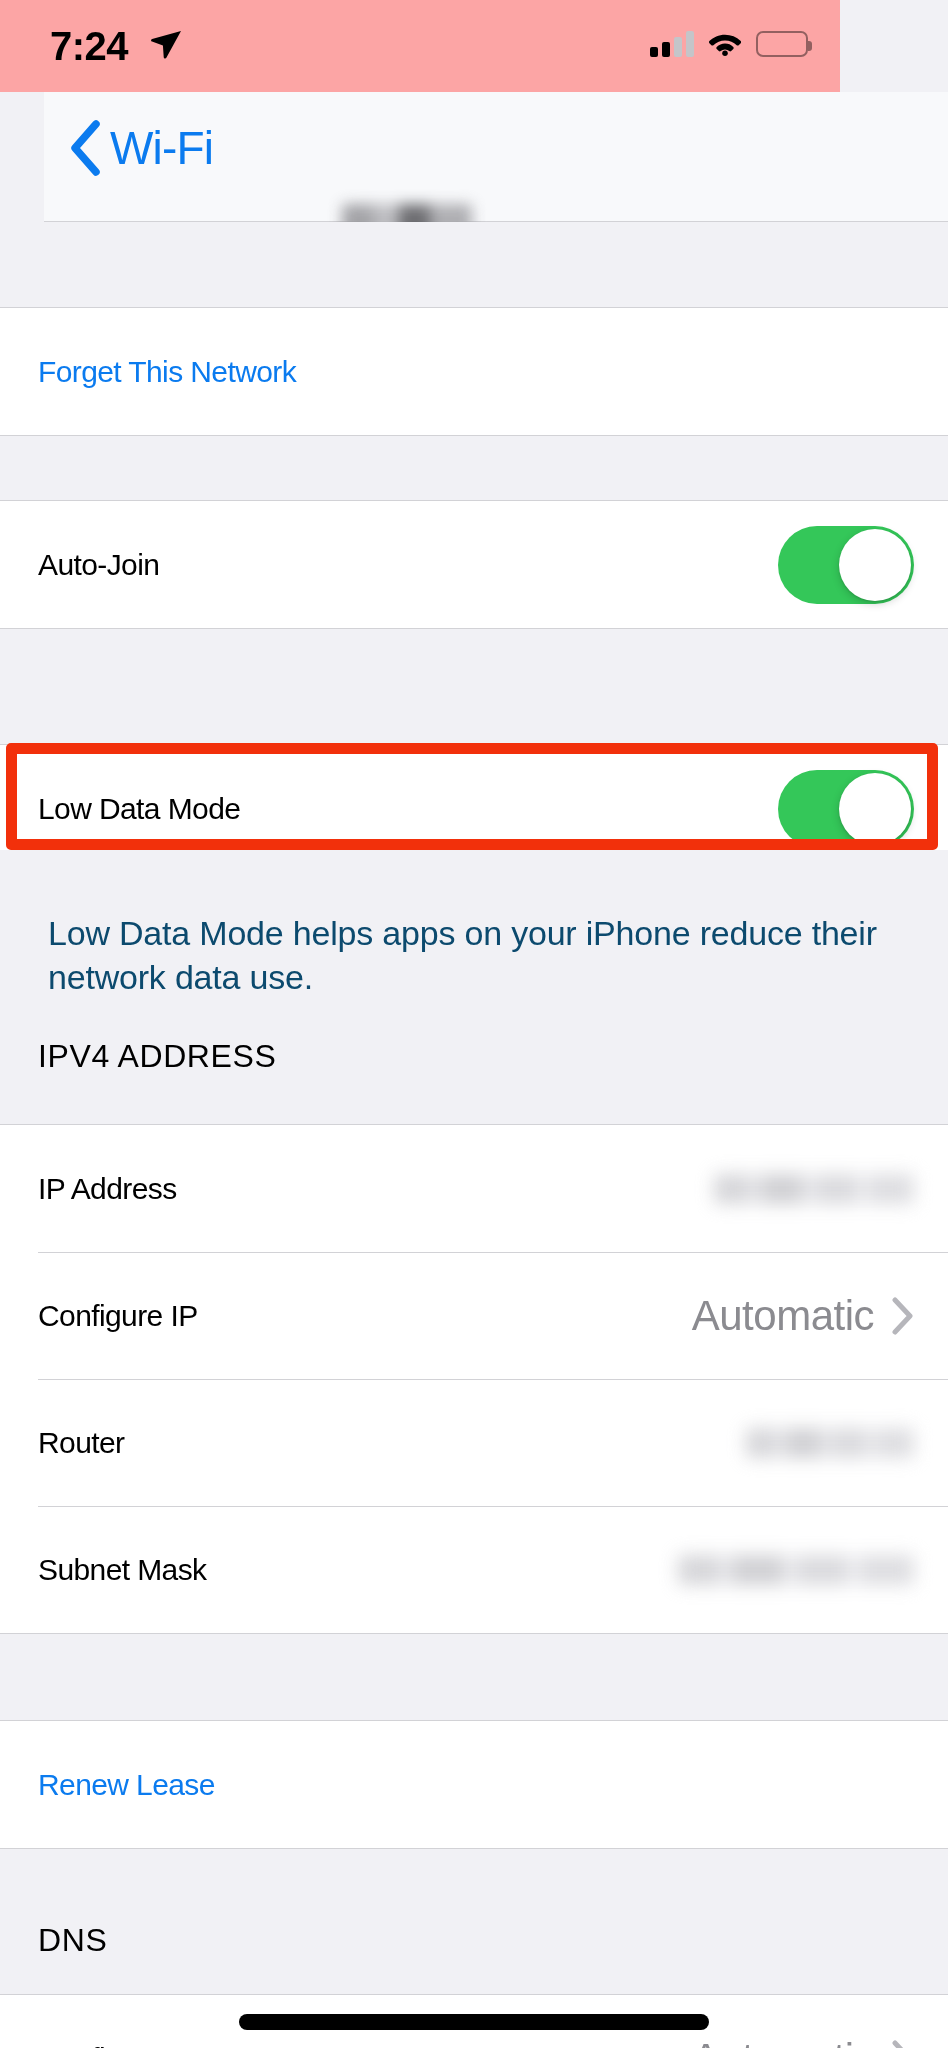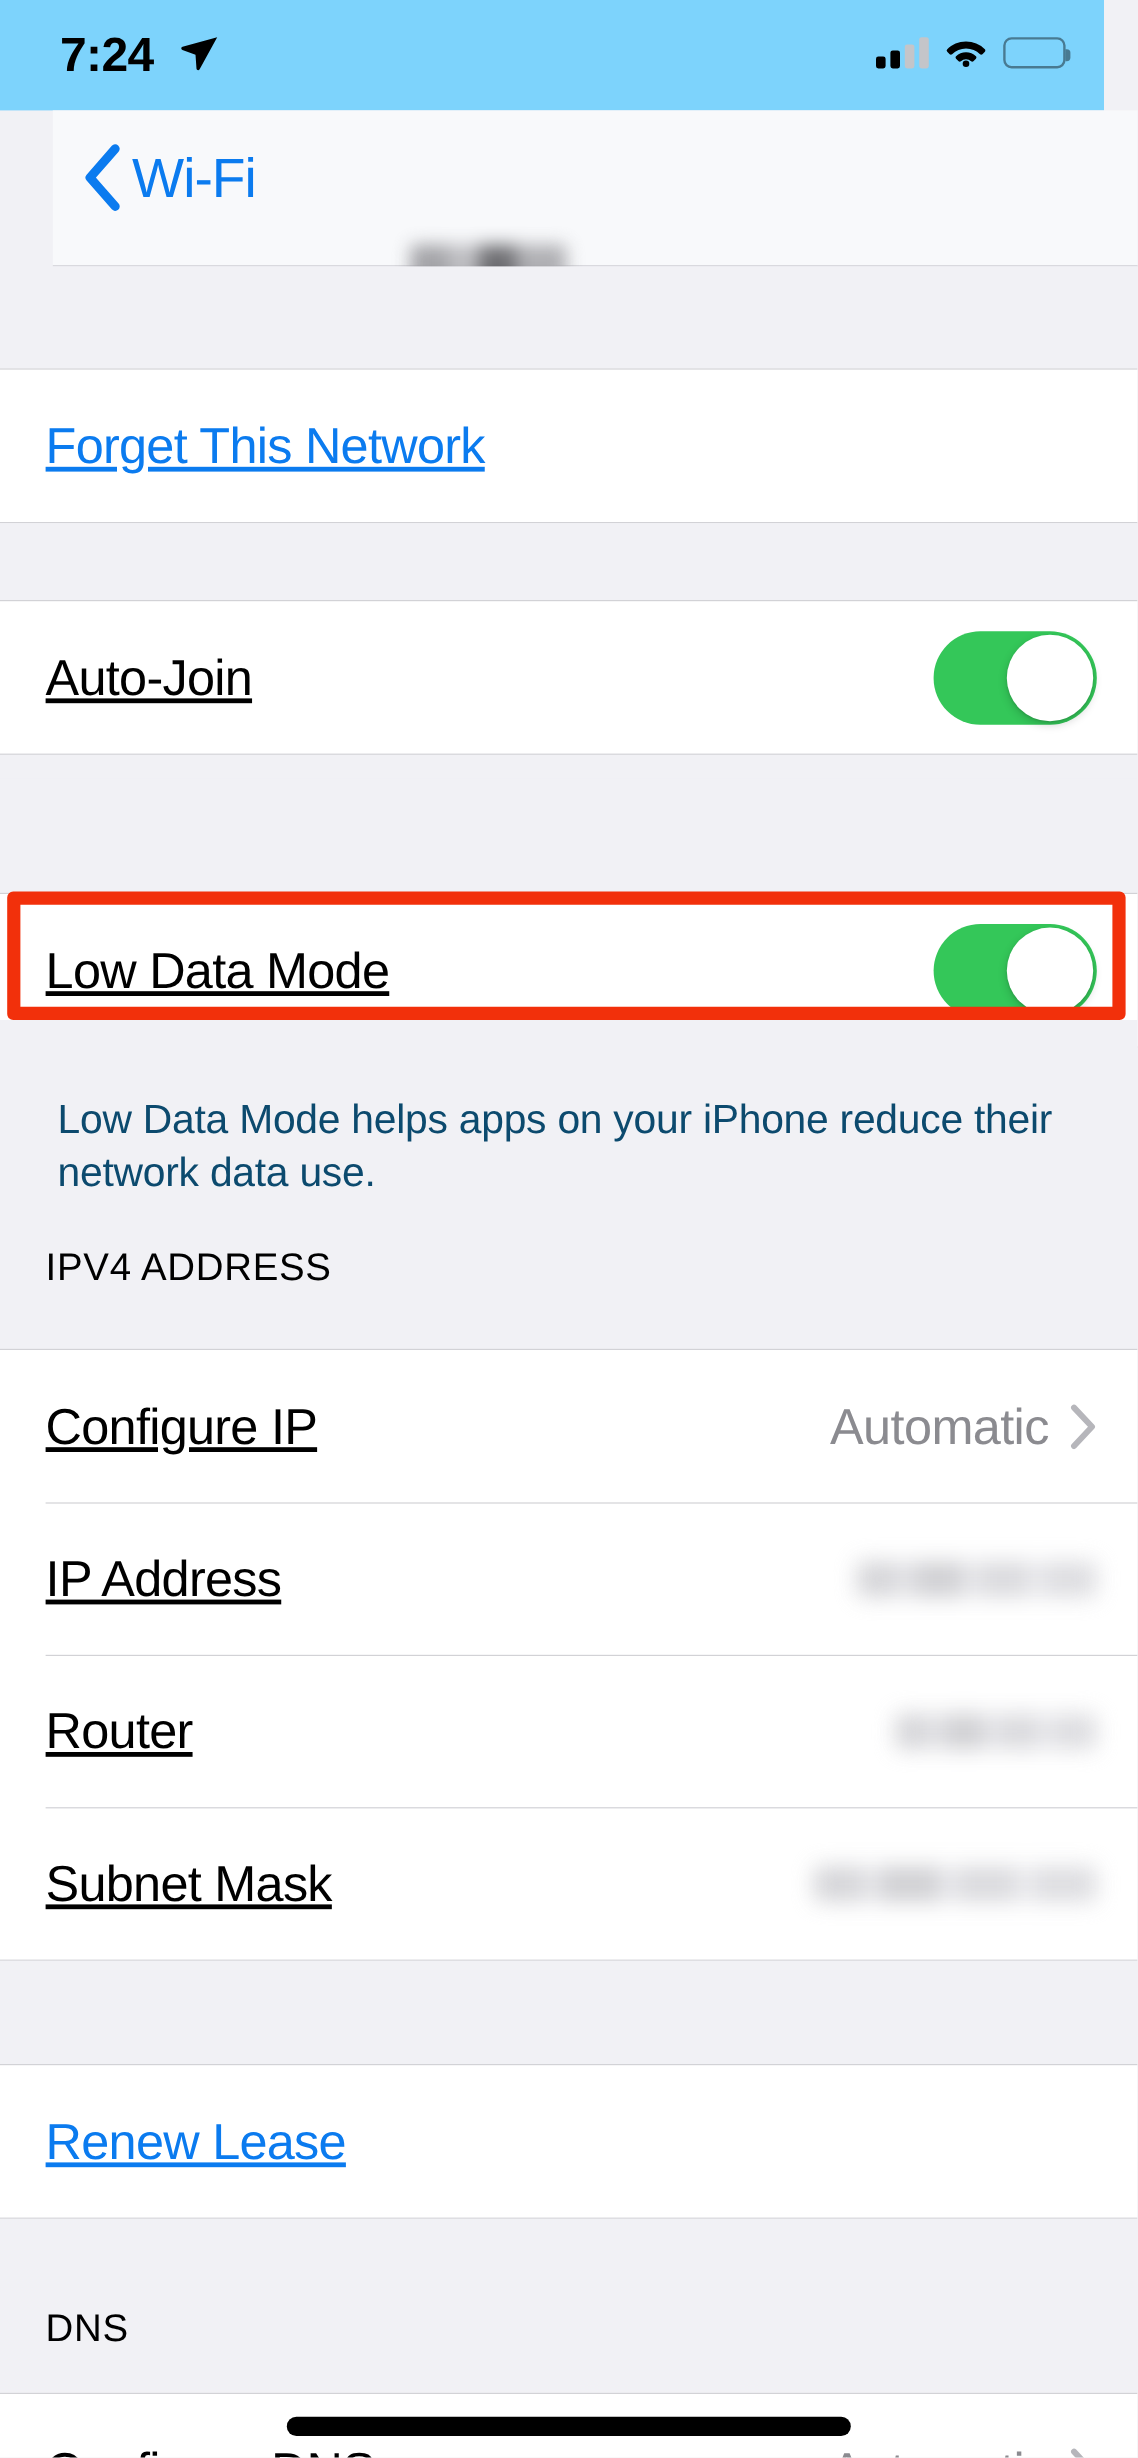--- a/index.html
+++ b/index.html
@@ -7,22 +7,22 @@
     width:948px; height:2048px;
     background:#f1f1f5;
     font-family:"Liberation Sans", sans-serif;
     -webkit-font-smoothing:antialiased;
     overflow:hidden;
   }
   .screen { position:relative; width:948px; height:2048px; background:#f1f1f5; }
 
   
   .statusbar{
-    position:absolute; left:0; top:0; width:920px; height:92px;
-    background:#7dd3fc;
+    position:absolute; left:0; top:0; width:840px; height:92px;
+    background:#fca5a5;
   }
   .sb-time{
     position:absolute; left:50px; top:24px;
     font-size:40px; font-weight:600; color:#000; letter-spacing:-0.5px;
   }
   .sb-loc{ position:absolute; left:148px; top:26px; width:34px; height:34px; }
   .sb-right{
     position:absolute; right:32px; top:26px;
     display:flex; align-items:center; gap:14px; height:36px;
   }
@@ -69,21 +69,21 @@
   .grp{ position:absolute; left:0; width:948px; background:#fff;
         border-top:1px solid #d2d2d6; border-bottom:1px solid #d2d2d6; }
   .row{
     position:relative; height:127px; width:100%;
     display:flex; align-items:center; padding:0 34px 0 38px;
   }
   .row + .row:before{
     content:""; position:absolute; left:38px; right:0; top:0;
     height:1px; background:#d2d2d6;
   }
-  .row-label{ font-size:42px; color:#000; letter-spacing:-0.6px;text-decoration:underline; }
+  .row-label{ font-size:30px; color:#000; letter-spacing:-0.6px; }
   .row-label.link{ color:#0b7bef; }
   .row-right{ margin-left:auto; display:flex; align-items:center; gap:18px; }
   .row-value{ font-size:42px; color:#8b8b90; letter-spacing:-0.5px; }
   .chev{ display:block; }
 
   
   .val-blur{
     height:30px; border-radius:4px; filter:blur(9px); opacity:.85;
     background:linear-gradient(90deg,
       #cfcfd3 0 18%, #e8e8ec 18% 23%, #c8c8cc 23% 45%,
@@ -200,37 +200,37 @@
 
   <div class="highlight"></div>
 
   <div class="gap" style="top:850px;height:274px"></div>
   <div class="footnote" style="top:912px">Low Data Mode helps apps on your iPhone reduce their network data use.</div>
   <div class="sec-head" style="top:1038px">IPV4 ADDRESS</div>
 
   <div class="grp" style="top:1124px">
 
     <div class="row">
+      <span class="row-label">IP Address</span>
+      <span class="row-right">
+        <span class="val-blur" style="width:200px"></span>
+      </span>
+    </div>
+
+    <div class="row">
       <span class="row-label">Configure IP</span>
       <span class="row-right">
         <span class="row-value">Automatic</span>
         <svg class="chev" width="22" height="38" viewBox="0 0 22 38">
           <path d="M3 3l15 16L3 35" fill="none" stroke="#b6b6bb" stroke-width="5" stroke-linecap="round" stroke-linejoin="round"></path>
         </svg>
       </span>
     </div>
 
     <div class="row">
-      <span class="row-label">IP Address</span>
-      <span class="row-right">
-        <span class="val-blur" style="width:200px"></span>
-      </span>
-    </div>
-
-    <div class="row">
       <span class="row-label">Router</span>
       <span class="row-right">
         <span class="val-blur" style="width:168px"></span>
       </span>
     </div>
 
     <div class="row">
       <span class="row-label">Subnet Mask</span>
       <span class="row-right">
         <span class="val-blur" style="width:236px"></span>

